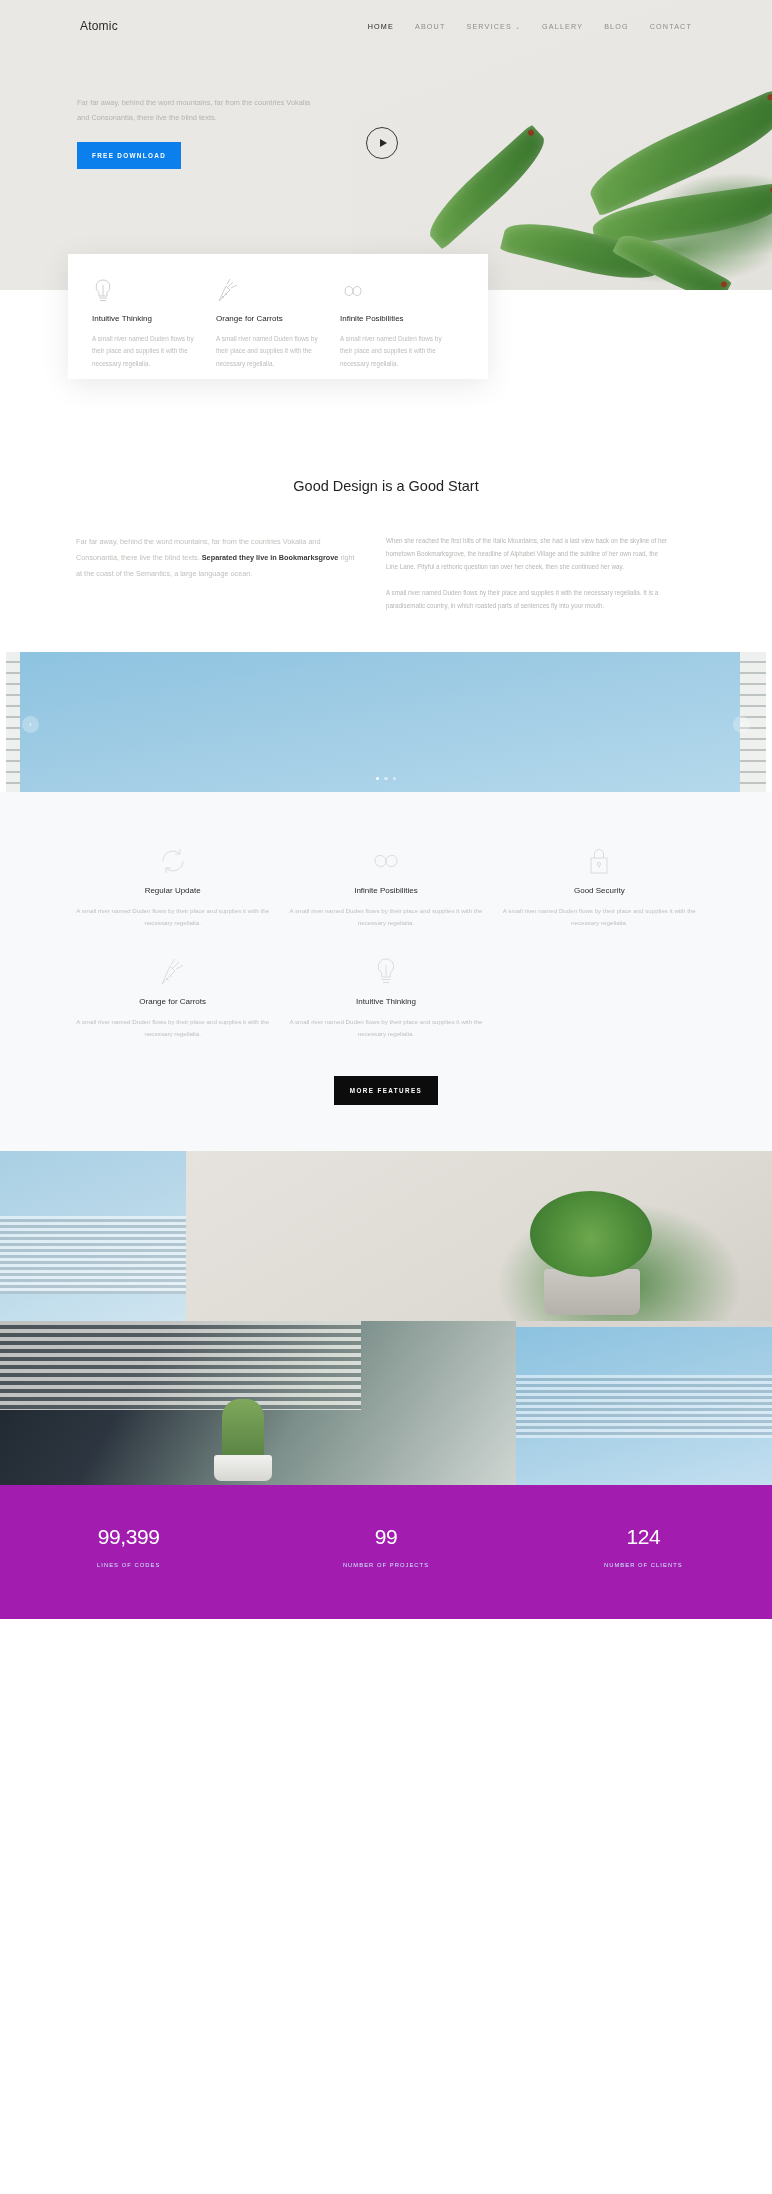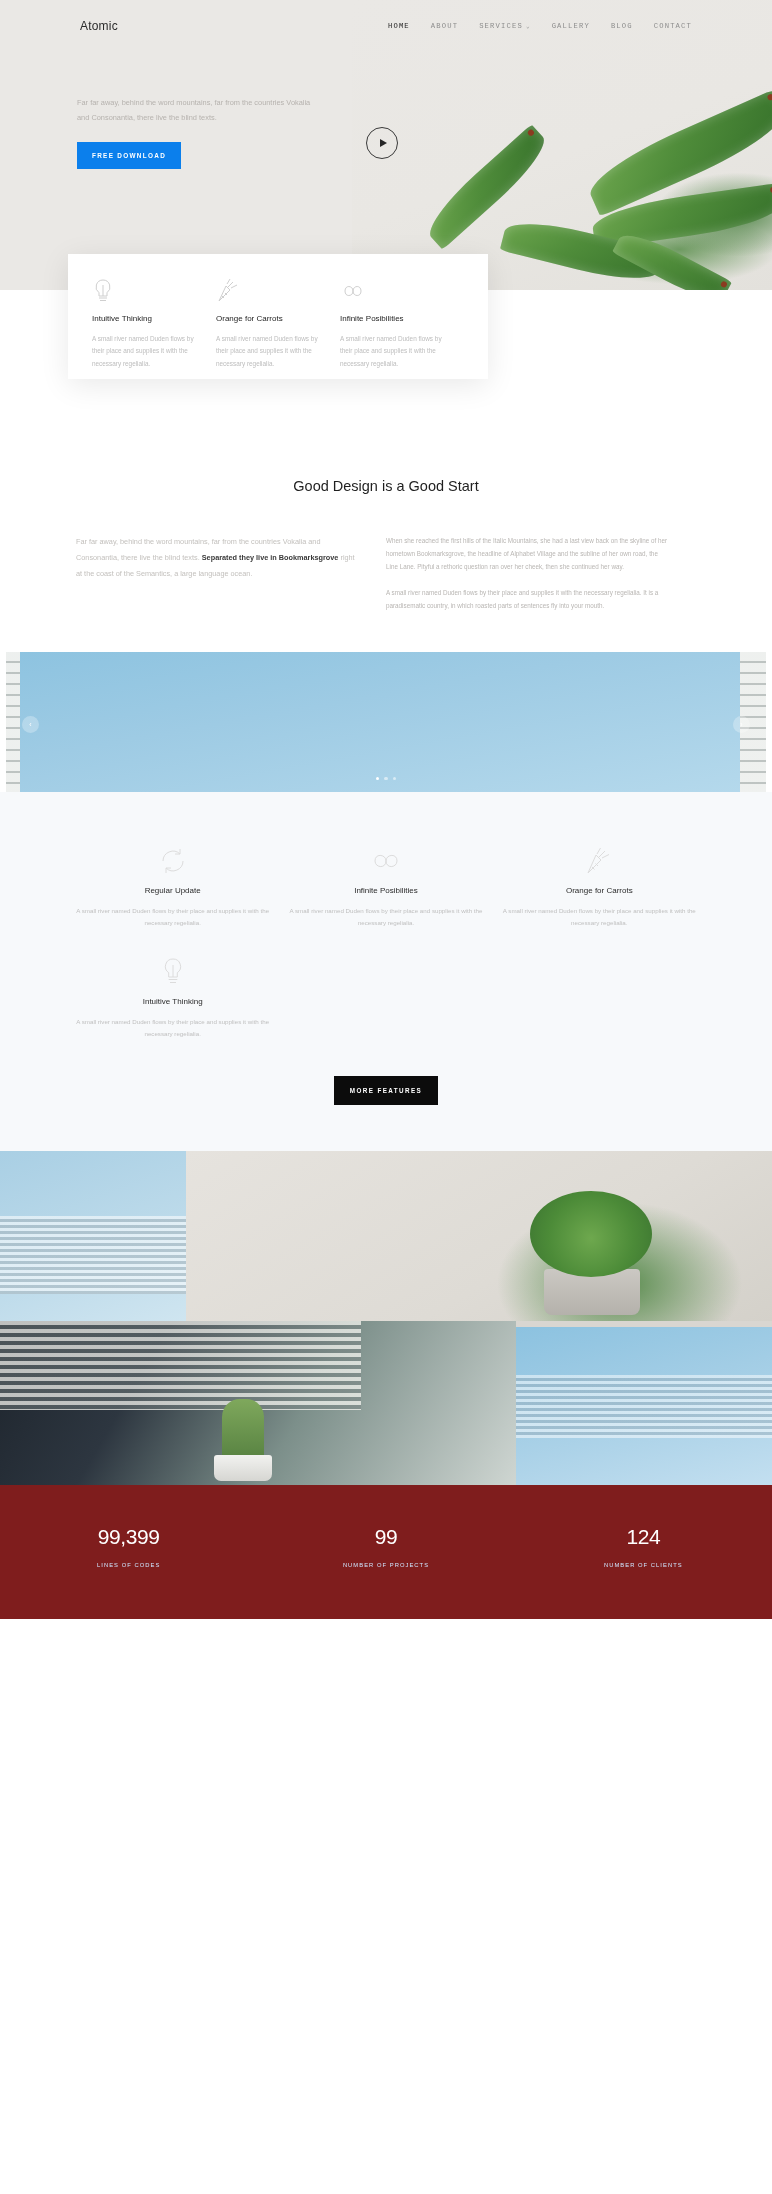--- a/index.html
+++ b/index.html
@@ -45,21 +45,21 @@
   .l5 { width: 120px; height: 30px; right: 40px; top: 252px; transform: rotate(28deg); }
 
   .nav {
     position: relative;
     z-index: 5;
     height: 52px;
     display: flex; align-items: center;
     padding: 0 80px;
   }
   .brand { font-size: 12px; color: #2b2b2b; letter-spacing: .2px; }
-  .menu { margin-left: auto; display: flex; align-items: center; gap: 21px; font-family: Liberation Mono, monospace; }
+  .menu { margin-left: auto; display: flex; align-items: center; gap: 21px; }
   .menu a {
     font-size: 7.2px; letter-spacing: 1.15px; text-transform: uppercase;
     color: #8d8d8d; text-decoration: none; white-space: nowrap;
   }
   .menu a.active { color: #1f1f1f; }
   .caret { font-size: 6px; margin-left: 3px; color:#9a9a9a; }
 
   .hero-copy { position: relative; z-index: 5; padding: 30px 0 0 77px; width: 420px; }
   .hero-h1 {
     font-size: 22.5px; line-height: 1.44; font-weight: 400;
@@ -166,21 +166,21 @@
   .g-cact { position:absolute; left: 222px; bottom: 12px; width: 42px; height: 74px;
          background: linear-gradient(180deg,#7fa85c,#4f7a3c); border-radius: 18px 18px 6px 6px; }
   .g-cpot { position:absolute; left: 214px; bottom: 4px; width: 58px; height: 26px;
          background: linear-gradient(180deg,#f2f2f0,#d6d6d2); border-radius: 3px 3px 7px 7px; }
   .g-d { position: absolute; left: 516px; top: 176px; width: 256px; height: 158px;
          background: linear-gradient(165deg,#8cc2e0 0%,#a6cfe6 50%,#c3dff0 100%); }
   .g-d::after { content:""; position:absolute; left:0; top:30%; width:100%; height:40%;
          background: repeating-linear-gradient(180deg, rgba(255,255,255,.5) 0 3px, rgba(150,165,175,.4) 3px 6px); }
 
   
-  .stats { background: #7f1d1d; height: 134px; display: flex; align-items: flex-start; padding-top: 40px; }
+  .stats { background: #a21caf; height: 134px; display: flex; align-items: flex-start; padding-top: 40px; }
   .stat { flex: 1; text-align: center; }
   .stat-n { font-size: 21px; color: #fff; font-weight: 400; letter-spacing: -.4px; }
   .stat-l { margin-top: 13px; font-size: 5.8px; letter-spacing: 1.05px; color: #cfe6ff; text-transform: uppercase; }
 </style>
 </head>
 <body>
 
 <section class="hero">
   <div class="hero-photo">
     <div class="leaf l4"></div>
@@ -302,20 +302,32 @@
     <div class="fitem">
       <div class="fico">
         <svg width="34" height="22" viewBox="0 0 34 22" fill="none" stroke="currentColor" stroke-width="1">
           <path d="M17 11c0 3.6-2.5 5.6-5.2 5.6S6 14.6 6 11s2.1-5.6 5.1-5.6S17 7.4 17 11zm0 0c0 3.6 2.5 5.6 5.2 5.6S28 14.6 28 11s-2.1-5.6-5.1-5.6S17 7.4 17 11z"></path>
         </svg>
       </div>
       <div class="fh">Infinite Posibilities</div>
       <div class="fp">A small river named Duden flows by their place and supplies it with the necessary regelialia.</div>
     </div>
 
+    <div class="fitem">
+      <div class="fico">
+        <svg width="24" height="30" viewBox="0 0 24 30" fill="none" stroke="currentColor" stroke-width="1">
+          <rect x="4" y="12" width="16" height="15"></rect>
+          <path d="M7.5 12V8a4.5 4.5 0 0 1 9 0v4"></path>
+          <circle cx="12" cy="18" r="1.6"></circle>
+            <line x1="12" y1="19.4" x2="12" y2="22"></line>
+        </svg>
+      </div>
+      <div class="fh">Good Security</div>
+      <div class="fp">A small river named Duden flows by their place and supplies it with the necessary regelialia.</div>
+    </div>
 
     <div class="fitem">
       <div class="fico">
         <svg width="30" height="30" viewBox="0 0 30 30" fill="none" stroke="currentColor" stroke-width="1">
           <path d="M4 27L17 14l-5-5L4 27z"></path>
             <path d="M15 11l6-6M18 12l7-3.5M13 8l3.5-6"></path>
           <path d="M8 21l2.5 2.5M11.5 17.5L14 20"></path>
         </svg>
       </div>
       <div class="fh">Orange for Carrots</div>

